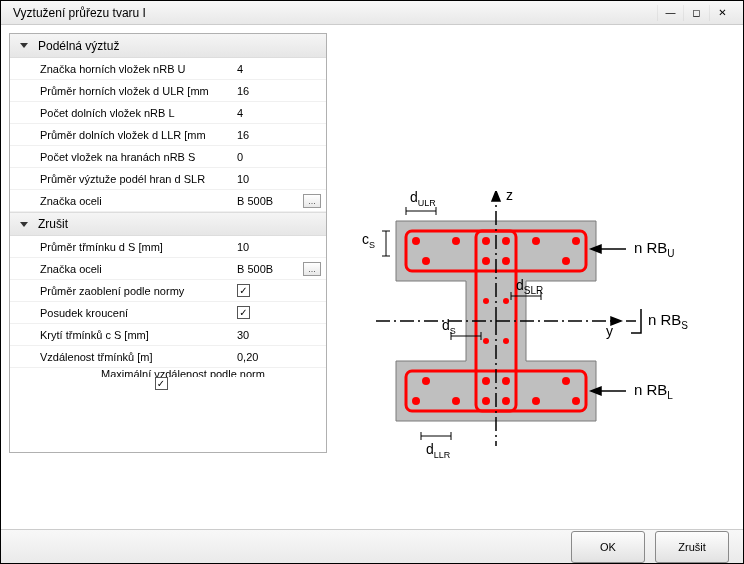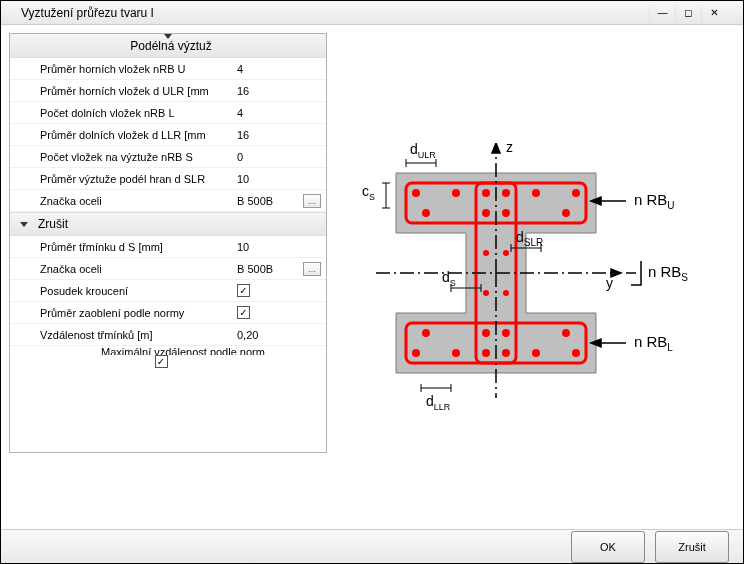--- a/index.html
+++ b/index.html
@@ -17,21 +17,21 @@
     background: #fff;
     display: flex;
     flex-direction: column;
   }
   .titlebar {
     height: 24px;
     background: linear-gradient(#f8f8f8, #e8e8e8);
     border-bottom: 1px solid #ccc;
     display: flex;
     align-items: center;
-    padding: 0 16px;
+    padding: 0 8px;
   }
   .titlebar .title { flex: 1; padding-left: 4px; font-size: 12px; }
   .win-btn {
     width: 26px; height: 16px;
     display: flex; align-items: center; justify-content: center;
     font-size: 10px; line-height: 1;
     border-left: 1px solid rgba(0,0,0,0.05);
   }
   .content {
     flex: 1;
@@ -50,21 +50,21 @@
   .group-header {
     height: 24px;
     background: linear-gradient(#f5f5f5, #e6e6e6);
     border-top: 1px solid #ddd;
     border-bottom: 1px solid #ddd;
     display: flex;
     align-items: center;
     padding-left: 6px;
     font-size: 12px;
   }
-  .group-header:first-child { border-top: none; flex-direction: column; }
+  .group-header:first-child { border-top: none; }
   .tri { 
     width: 0; height: 0;
     border-left: 4px solid transparent;
     border-right: 4px solid transparent;
     border-top: 5px solid #333;
     margin-right: 10px;
     margin-left: 4px;
   }
   .row {
     display: flex;
@@ -97,20 +97,21 @@
     flex: 1;
     display: flex;
     align-items: flex-start;
     justify-content: center;
     padding-top: 110px;
   }
   .diagram {
     position: relative;
     width: 340px;
     height: 280px;
+    margin-top: 48px;
   }
   .bottom-bar {
     height: 34px;
     border-top: 1px solid #ccc;
     background: linear-gradient(#f8f8f8,#eaeaea);
     display: flex;
     justify-content: flex-end;
     align-items: center;
     gap: 10px;
     padding-right: 14px;
@@ -138,41 +139,41 @@
 
   <div class="content">
 
     <div class="propgrid">
 
       <div class="group-header">
         <span class="tri"></span>
         <span>Podélná výztuž</span>
       </div>
       <div class="row">
-        <span class="label">Průměr horních vložek nRB U</span>
+        <span class="label">Značka horních vložek nRB U</span>
         <span class="value">4</span>
         <span class="extra"></span>
       </div>
       <div class="row">
         <span class="label">Průměr horních vložek d ULR [mm</span>
         <span class="value">16</span>
         <span class="extra"></span>
       </div>
       <div class="row">
         <span class="label">Počet dolních vložek nRB L</span>
         <span class="value">4</span>
         <span class="extra"></span>
       </div>
       <div class="row">
         <span class="label">Průměr dolních vložek d LLR [mm</span>
         <span class="value">16</span>
         <span class="extra"></span>
       </div>
       <div class="row">
-        <span class="label">Počet vložek na výztuže nRB S</span>
+        <span class="label">Počet vložek na hranách nRB S</span>
         <span class="value">0</span>
         <span class="extra"></span>
       </div>
       <div class="row">
         <span class="label">Průměr výztuže podél hran d SLR</span>
         <span class="value">10</span>
         <span class="extra"></span>
       </div>
       <div class="row">
         <span class="label">Značka oceli</span>
@@ -192,31 +193,36 @@
         <span class="extra"></span>
       </div>
       <div class="row">
         <span class="label">Značka oceli</span>
         <span class="value">B 500B</span>
         <span class="extra">
             <span class="ellipsis-btn">…</span>
           </span>
       </div>
       <div class="row">
+        <span class="label">Průměr zaoblení podle normy</span>
+        <span class="value">
+            <span class="chk checked"></span>
+          </span>
+        <span class="extra"></span>
+      </div>
+      <div class="row">
         <span class="label">Posudek kroucení</span>
         <span class="value">
             <span class="chk checked"></span>
           </span>
         <span class="extra"></span>
       </div>
       <div class="row">
-        <span class="label">Průměr zaoblení podle normy</span>
-        <span class="value">
-            <span class="chk checked"></span>
-          </span>
+        <span class="label">Krytí třmínků c S [mm]</span>
+        <span class="value">30</span>
         <span class="extra"></span>
       </div>
       <div class="row">
         <span class="label">Vzdálenost třmínků [m]</span>
         <span class="value">0,20</span>
         <span class="extra"></span>
       </div>
       <div class="row">
         <span class="label">Maximální vzdálenost podle norm</span>
         <span class="value">

